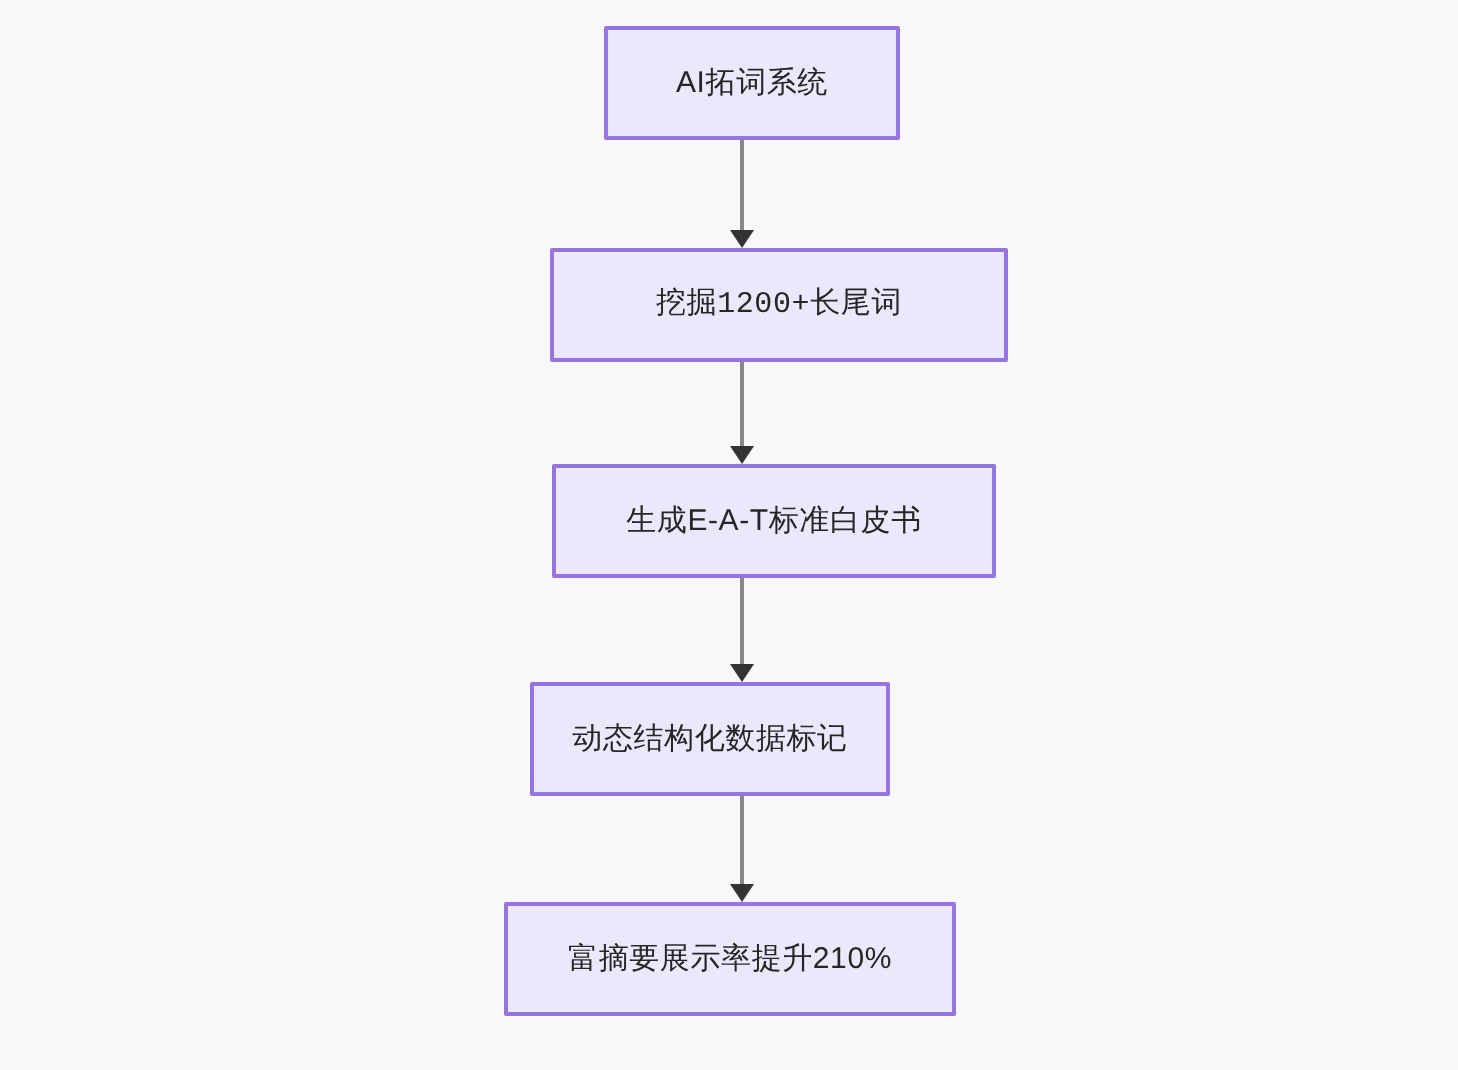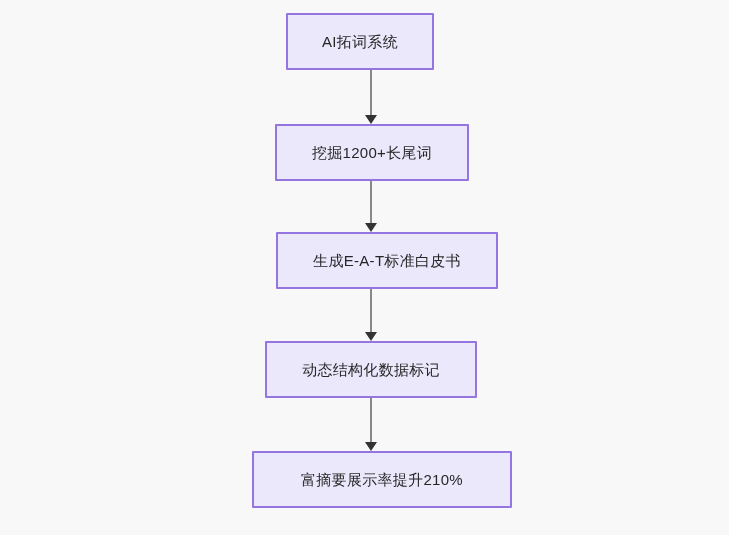--- a/index.html
+++ b/index.html
@@ -59,53 +59,53 @@
     border-left: 6px solid transparent;
     border-right: 6px solid transparent;
     border-top: 9px solid #333333;
   }
 </style>
 </head>
 <body>
 
 <div id="flow-canvas">
 
-  <div class="node" id="n1" style="left: 286px; top: 13px; width: 148px;">
+  <div class="node" id="n1" style="left: 302px; top: 13px; width: 148px;">
     <span class="node-label">AI拓词系统</span>
   </div>
 
   <div class="edge" id="e1" style="left: 365px; top: 70px; height: 54px;">
     <div class="edge-line" style="height: 46px;"></div>
     <div class="edge-arrow"></div>
   </div>
 
-  <div class="node" id="n2" style="left: 275px; top: 124px; width: 194px;">
+  <div class="node" id="n2" style="left: 275px; top: 124px; width: 229px; font-family: Liberation Mono, monospace;">
     <span class="node-label">挖掘1200+长尾词</span>
   </div>
 
   <div class="edge" id="e2" style="left: 365px; top: 181px; height: 51px;">
     <div class="edge-line" style="height: 43px;"></div>
     <div class="edge-arrow"></div>
   </div>
 
   <div class="node" id="n3" style="left: 276px; top: 232px; width: 222px;">
     <span class="node-label">生成E-A-T标准白皮书</span>
   </div>
 
   <div class="edge" id="e3" style="left: 365px; top: 289px; height: 52px;">
     <div class="edge-line" style="height: 44px;"></div>
     <div class="edge-arrow"></div>
   </div>
 
-  <div class="node" id="n4" style="left: 265px; top: 341px; width: 212px;">
+  <div class="node" id="n4" style="left: 265px; top: 341px; width: 180px;">
     <span class="node-label">动态结构化数据标记</span>
   </div>
 
   <div class="edge" id="e4" style="left: 365px; top: 398px; height: 53px;">
     <div class="edge-line" style="height: 45px;"></div>
     <div class="edge-arrow"></div>
   </div>
 
-  <div class="node" id="n5" style="left: 252px; top: 451px; width: 260px;">
+  <div class="node" id="n5" style="left: 252px; top: 451px; width: 226px;">
     <span class="node-label">富摘要展示率提升210%</span>
   </div>
 
 </div>
 
 </body></html>

